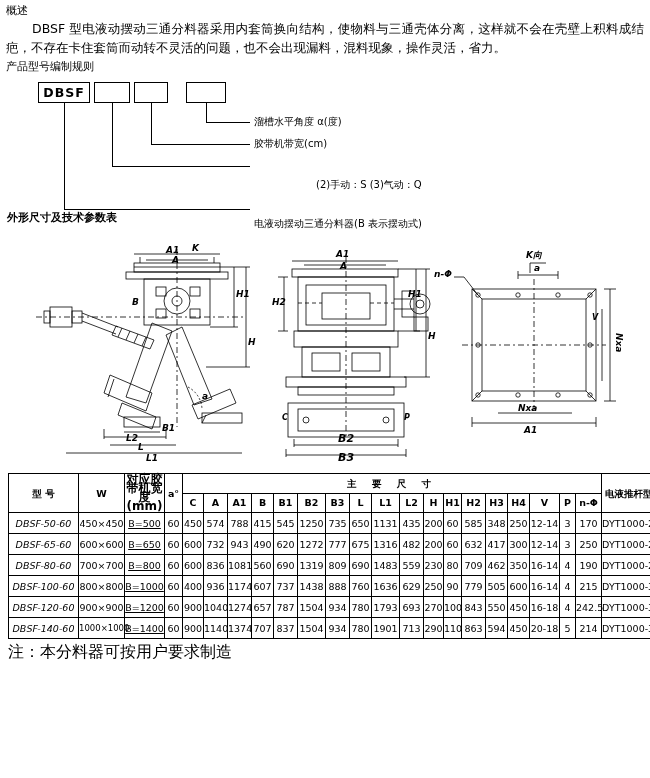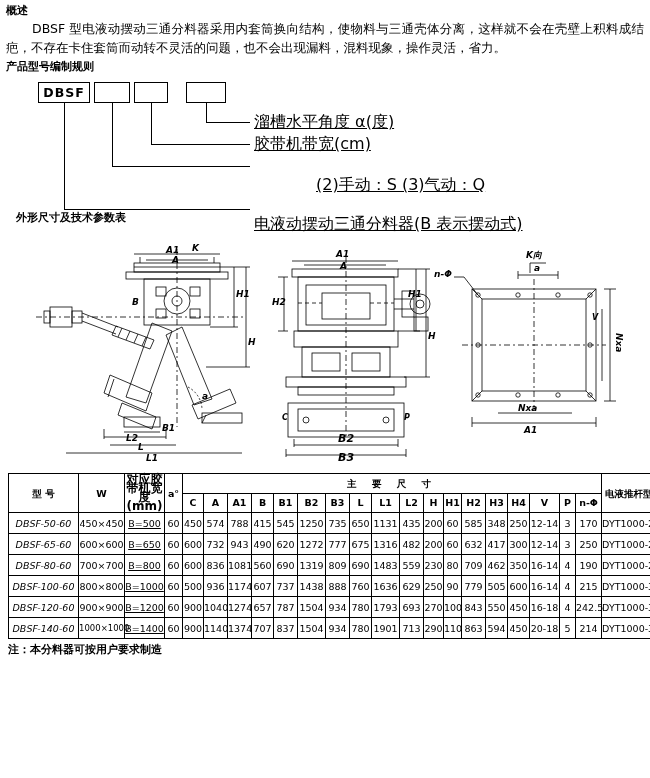--- a/index.html
+++ b/index.html
@@ -7,60 +7,60 @@
   body {
     width:650px; height:778px;
     background:#ffffff;
     font-family:"DejaVu Sans", sans-serif;
     color:#000;
     position:relative;
     overflow:hidden;
   }
   .page { position:relative; width:650px; height:778px; padding:4px 6px 0 6px; }
 
-  .sec-title { font-size:11px; font-weight:bold; margin:0 0 1px 0; line-height:14px; }
+  .sec-title { font-size:11px; font-weight:normal; margin:0 0 1px 0; line-height:14px; }
   .para { font-size:12.5px; line-height:19px; text-align:justify; margin:0 0 3px 0; }
   .para .indent { display:inline-block; width:26px; }
 
   
   .code-block { position:relative; height:128px; margin-top:2px; }
   .dbsf-box {
     position:absolute; left:32px; top:6px; width:52px; height:21px;
     border:1.3px solid #000; font-size:12.5px; font-weight:bold;
     display:flex; align-items:center; justify-content:center; letter-spacing:1px;
   }
   .blank-box { position:absolute; top:6px; height:21px; border:1.1px solid #000; }
   .b1 { left:88px;  width:36px; }
   .b2 { left:128px; width:34px; }
   .b3 { left:180px; width:40px; }
 
   .lead { position:absolute; border-left:1px solid #000; border-bottom:1px solid #000; }
-  .code-label { position:absolute; font-size:16px; line-height:16px; white-space:nowrap;text-decoration:underline; }
+  .code-label { position:absolute; font-size:10px; line-height:16px; white-space:nowrap; }
 
   
-  .draw-title { font-size:11px; font-weight:bold; margin:6px 0 2px 10px; }
+  .draw-title { font-size:11px; font-weight:bold; margin:6px 0 2px 1px; }
   .draw-area { position:relative; width:638px; height:240px; margin:0 auto; }
   .draw-area svg { position:absolute; left:0; top:0; }
   .dlabel { position:absolute; font-size:9px; font-weight:bold; font-style:italic; }
   .dlabel.small { font-size:8px; }
 
   
   table.spec { border-collapse:collapse; width:638px; margin:6px 0 0 2px; table-layout:fixed; }
   table.spec td, table.spec th {
     border:1px solid #000; font-size:9.5px; text-align:center; vertical-align:middle;
     padding:1px 0; line-height:11px;
   }
   table.spec .hrow th { font-weight:bold; }
   table.spec .r1 td { height:21px; }
   table.spec td.model { font-size:9.5px; white-space:nowrap;font-style:italic; }
   table.spec td.w { font-size:9.5px; }
   table.spec td.belt { font-size:9.5px;text-decoration:underline; }
   table.spec td.rod { font-size:9.5px; white-space:nowrap; }
   .mainsize { font-size:11px; font-weight:bold; letter-spacing:6px; }
-  .note { font-size:11px; margin:3px 0 0 2px;font-weight:bold; }
+  .note { font-size:16px; margin:3px 0 0 2px; }
   .vstack { line-height:10px; }
 </style>
 </head>
 <body>
 
 <div class="page">
 
   <div class="sec-title">概述</div>
   <p class="para"><span class="indent"></span><span>DBSF 型电液动摆动三通分料器采用内套筒换向结构，使物料与三通壳体分离，这样就不会在壳壁上积料成结疤，不存在卡住套筒而动转不灵活的问题，也不会出现漏料，混料现象，操作灵活，省力。</span></p>
 
@@ -411,21 +411,21 @@
         <td>190</td>
         <td class="rod">DYT1000-280</td>
 
       </tr>
 
       <tr class="r1">
         <td class="model">DBSF-100-60</td>
         <td class="w">800×800</td>
         <td class="belt">B=1000</td>
         <td>60</td>
-        <td>500</td>
+        <td>400</td>
         <td>936</td>
         <td>1174</td>
         <td>607</td>
         <td>737</td>
         <td>1438</td>
         <td>888</td>
         <td>760</td>
         <td>1636</td>
         <td>629</td>
         <td>250</td>

